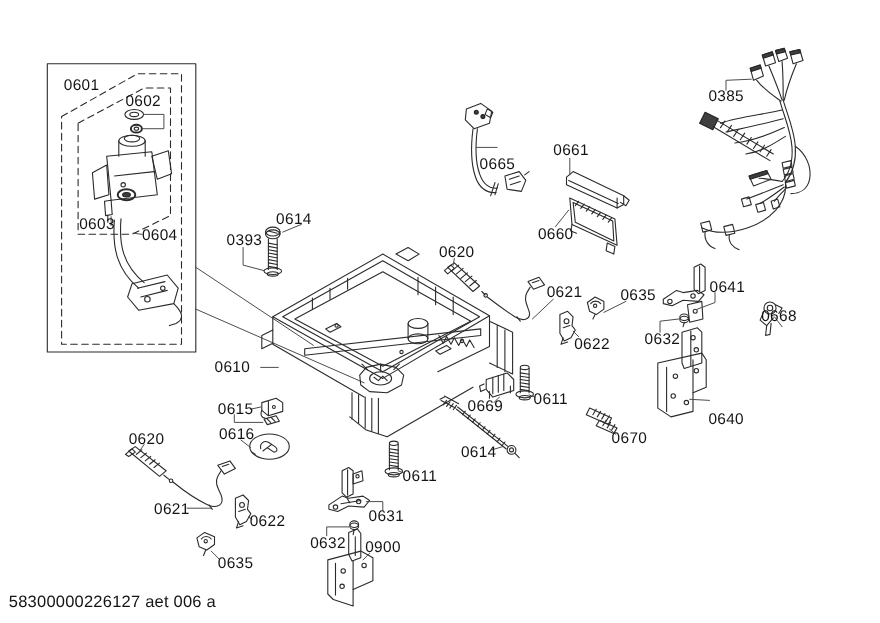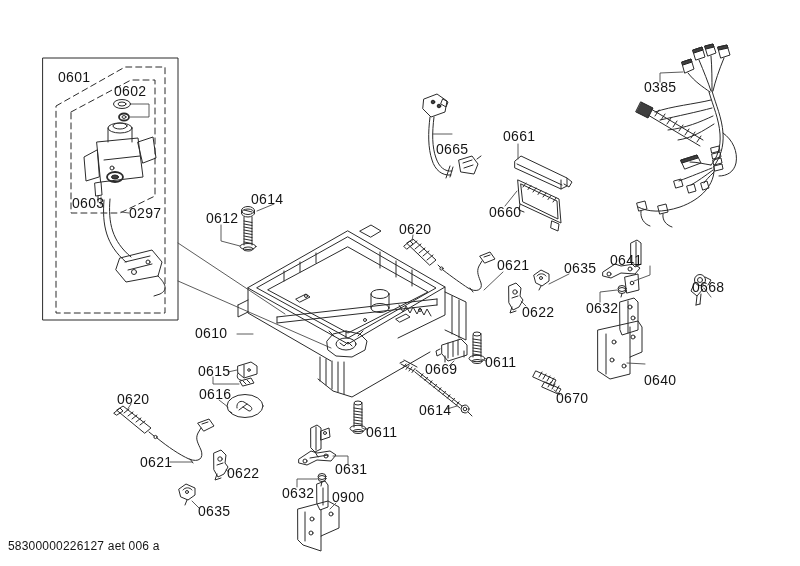--- a/index.html
+++ b/index.html
@@ -15,21 +15,21 @@
   .ldr{stroke:#4a4a4a;stroke-width:0.9;}
   .thk{stroke-width:1.8;}
   .dk{fill:#3f3f3f;stroke:#222222;}
   .plabel{
     position:absolute;
     font-size:14px;line-height:1.05;letter-spacing:.3px;
     color:#141414;white-space:nowrap;
   }
   .footer{
     position:absolute;left:8px;top:539px;
-    font-size:12px;color:#141414;letter-spacing:.2px;
+    font-size:15px;color:#141414;letter-spacing:.2px;
   }
 </style>
 </head>
 <body>
 
 <div id="stage">
 
 <svg viewBox="0 0 800 566" width="800" height="566">
   <g class="art">
 
@@ -360,22 +360,22 @@
       <path class="ldr" d="M505,206 L517,191"></path>
     </g>
 
   </g>
 </svg>
 
 <div>
   <span class="plabel" style="left:58px;top:70px">0601</span>
   <span class="plabel" style="left:114px;top:84px">0602</span>
   <span class="plabel" style="left:72px;top:196px">0603</span>
-  <span class="plabel" style="left:129px;top:206px">0297</span>
-  <span class="plabel" style="left:206px;top:211px">0612</span>
+  <span class="plabel" style="left:129px;top:206px">0604</span>
+  <span class="plabel" style="left:206px;top:211px">0393</span>
   <span class="plabel" style="left:251px;top:192px">0614</span>
   <span class="plabel" style="left:195px;top:326px">0610</span>
   <span class="plabel" style="left:198px;top:364px">0615</span>
   <span class="plabel" style="left:199px;top:387px">0616</span>
   <span class="plabel" style="left:117px;top:392px">0620</span>
   <span class="plabel" style="left:140px;top:455px">0621</span>
   <span class="plabel" style="left:227px;top:466px">0622</span>
   <span class="plabel" style="left:198px;top:504px">0635</span>
   <span class="plabel" style="left:282px;top:486px">0632</span>
   <span class="plabel" style="left:332px;top:490px">0900</span>
@@ -383,21 +383,21 @@
   <span class="plabel" style="left:366px;top:425px">0611</span>
   <span class="plabel" style="left:419px;top:403px">0614</span>
   <span class="plabel" style="left:425px;top:362px">0669</span>
   <span class="plabel" style="left:485px;top:355px">0611</span>
   <span class="plabel" style="left:556px;top:391px">0670</span>
   <span class="plabel" style="left:399px;top:222px">0620</span>
   <span class="plabel" style="left:497px;top:258px">0621</span>
   <span class="plabel" style="left:522px;top:305px">0622</span>
   <span class="plabel" style="left:564px;top:261px">0635</span>
   <span class="plabel" style="left:586px;top:301px">0632</span>
-  <span class="plabel" style="left:610px;top:253px">0641</span>
+  <span class="plabel" style="left:645px;top:253px">0641</span>
   <span class="plabel" style="left:692px;top:280px">0668</span>
   <span class="plabel" style="left:644px;top:373px">0640</span>
   <span class="plabel" style="left:489px;top:205px">0660</span>
   <span class="plabel" style="left:503px;top:129px">0661</span>
   <span class="plabel" style="left:436px;top:142px">0665</span>
   <span class="plabel" style="left:644px;top:80px">0385</span>
 </div>
 
 <div class="footer">58300000226127 aet 006 a</div>
 

